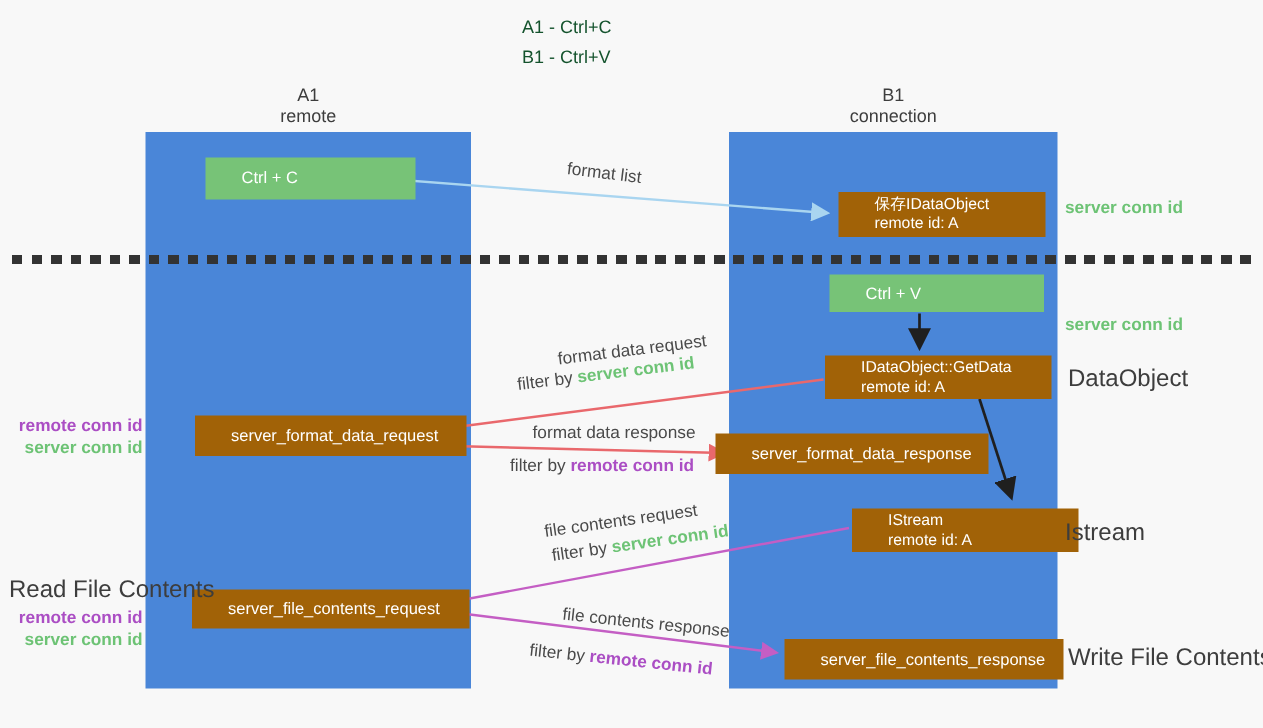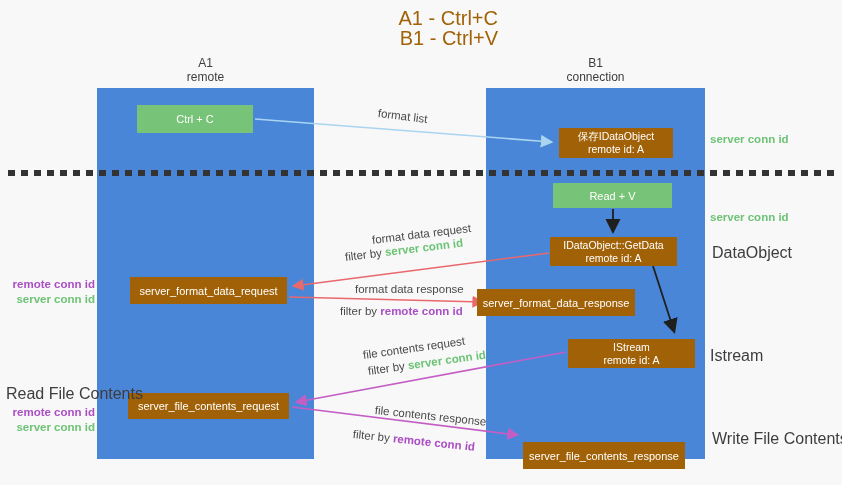--- a/index.html
+++ b/index.html
@@ -1,29 +1,29 @@
 <!DOCTYPE html>
 <html><head>
 <meta charset="utf-8">
 <style>
   html,body{margin:0;padding:0;}
   body{font-family:"Liberation Sans","DejaVu Sans",sans-serif;background:#f8f8f8;}
   .stage{position:relative;width:842px;height:485px;background:#f8f8f8;overflow:hidden;}
 
-  .title{position:absolute;left:348px;top:8px;width:150px;text-align:right;
-         font-size:20px;line-height:20px;color:#a16207;}
+  .title{position:absolute;left:348px;top:8px;width:150px;text-align:left;
+         font-size:12px;line-height:20px;color:#14532d;}
 
   .lane{position:absolute;background:#4a86d8;}
   .lane-header{position:absolute;text-align:center;font-size:12px;line-height:14px;color:#3d3d3d;}
 
   .dotted{position:absolute;left:8px;top:170px;width:828px;height:6px;
           background:repeating-linear-gradient(to right,#333 0 7px,rgba(0,0,0,0) 7px 13px);}
 
-  .box{position:absolute;display:flex;flex-direction:column;align-items:center;justify-content:center;
-       color:#fff;text-align:center;}
+  .box{position:absolute;display:flex;flex-direction:column;align-items:flex-start;justify-content:center;
+       color:#fff;text-align:center;padding-left:24px;}
   .box.green{background:#77c377;font-size:11px;}
   .box.orange{background:#a16207;font-size:11px;}
   .box .l2{font-size:10.5px;line-height:13px;}
   .box .l1{font-size:10.5px;line-height:13px;}
   .box.single{font-size:11px;}
 
   .alabel{position:absolute;white-space:nowrap;font-size:11.5px;color:#4a4a4a;transform-origin:left center;}
   .green-t{color:#6dc375;font-weight:bold;}
   .purple-t{color:#ab4ec4;font-weight:bold;}
 
@@ -84,21 +84,21 @@
   <div class="box green single" style="left:137px;top:105px;width:116px;height:28px;">
     <span>Ctrl + C</span>
   </div>
 
   <div class="box orange" style="left:559px;top:128px;width:114px;height:30px;">
     <span class="l1">保存IDataObject</span>
     <span class="l2">remote id: A</span>
   </div>
 
   <div class="box green single" style="left:553px;top:183px;width:119px;height:25px;">
-    <span>Read + V</span>
+    <span>Ctrl + V</span>
   </div>
 
   <div class="box orange" style="left:550px;top:237px;width:127px;height:29px;">
     <span class="l1">IDataObject::GetData</span>
     <span class="l2">remote id: A</span>
   </div>
 
   <div class="box orange single" style="left:130px;top:277px;width:157px;height:27px;">
     <span>server_format_data_request</span>
   </div>
@@ -109,21 +109,21 @@
 
   <div class="box orange" style="left:568px;top:339px;width:127px;height:29px;">
     <span class="l1">IStream</span>
     <span class="l2">remote id: A</span>
   </div>
 
   <div class="box orange single" style="left:128px;top:393px;width:161px;height:26px;">
     <span>server_file_contents_request</span>
   </div>
 
-  <div class="box orange single" style="left:523px;top:426px;width:162px;height:27px;margin-top:16px;">
+  <div class="box orange single" style="left:523px;top:426px;width:162px;height:27px;">
     <span>server_file_contents_response</span>
   </div>
 
   <div class="alabel" style="left:378px;top:107px;transform:rotate(7deg);">format list</div>
 
   <div class="alabel" style="left:372px;top:234px;transform:rotate(-7deg);">format data request</div>
   <div class="alabel" style="left:345px;top:251px;transform:rotate(-7deg);">
     <span>filter by </span><span class="green-t">server conn id</span>
   </div>
 

